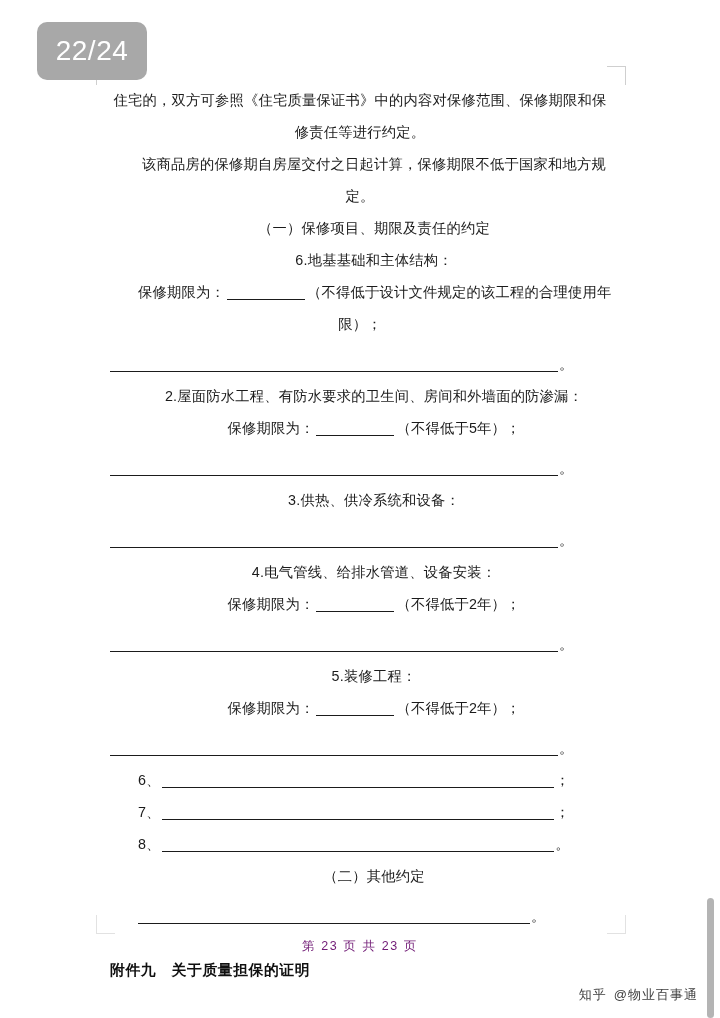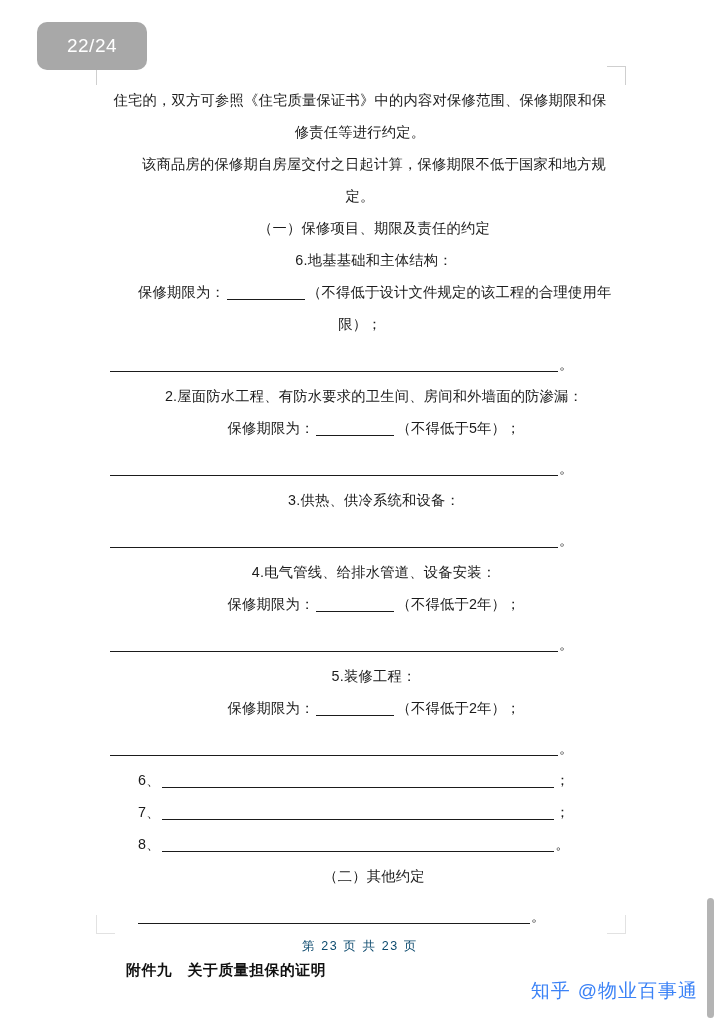--- a/index.html
+++ b/index.html
@@ -25,25 +25,25 @@
     height: 1018px;
     background: #ffffff;
   }
 
   
   .page-badge {
     position: absolute;
     left: 37px;
     top: 22px;
     width: 110px;
-    height: 48px;
+    height: 58px;
     background: #a8a8a8;
     border-radius: 10px;
     color: #ffffff;
-    font-size: 19px;
+    font-size: 28px;
     letter-spacing: 0.5px;
     display: flex;
     align-items: center;
     justify-content: center;
     z-index: 6;
   }
 
   
   .crop-mark {
     position: absolute;
@@ -124,30 +124,30 @@
 
   
   .page-footer {
     position: absolute;
     left: 0;
     top: 938px;
     width: 720px;
     text-align: center;
     font-size: 12.5px;
     letter-spacing: 1.6px;
-    color: #0c4a6e;
+    color: #701a75;
   }
 
   
   .watermark {
     position: absolute;
     right: 22px;
     bottom: 14px;
-    font-size: 19px;
-    color: #3b82f6;
+    font-size: 13px;
+    color: #404040;
     letter-spacing: 1px;
     white-space: nowrap;
     z-index: 5;
   }
   .watermark .zhihu-logo { margin-right: 7px; }
 
   
   .scrollbar-track {
     position: absolute;
     right: 6px;
@@ -245,21 +245,21 @@
     </div>
 
     <div class="para sub">（二）其他约定</div>
     <div class="spacer-8"></div>
     <div class="rule-row" style="padding-left:28px;">
       <span class="rule rule-numbered"></span>
       <span class="tail">。</span>
     </div>
 
     <div class="spacer-22"></div>
-    <div class="appendix-heading" style="padding-left:0px;margin-left:16px;">附件九　关于质量担保的证明</div>
+    <div class="appendix-heading" style="padding-left:0px;">附件九　关于质量担保的证明</div>
 
   </div>
 
   <div class="page-footer">第 23 页 共 23 页</div>
 
   <div class="watermark">
     <span class="zhihu-logo">知乎</span><span>@物业百事通</span>
   </div>
 
   <div class="scrollbar-track"></div>

